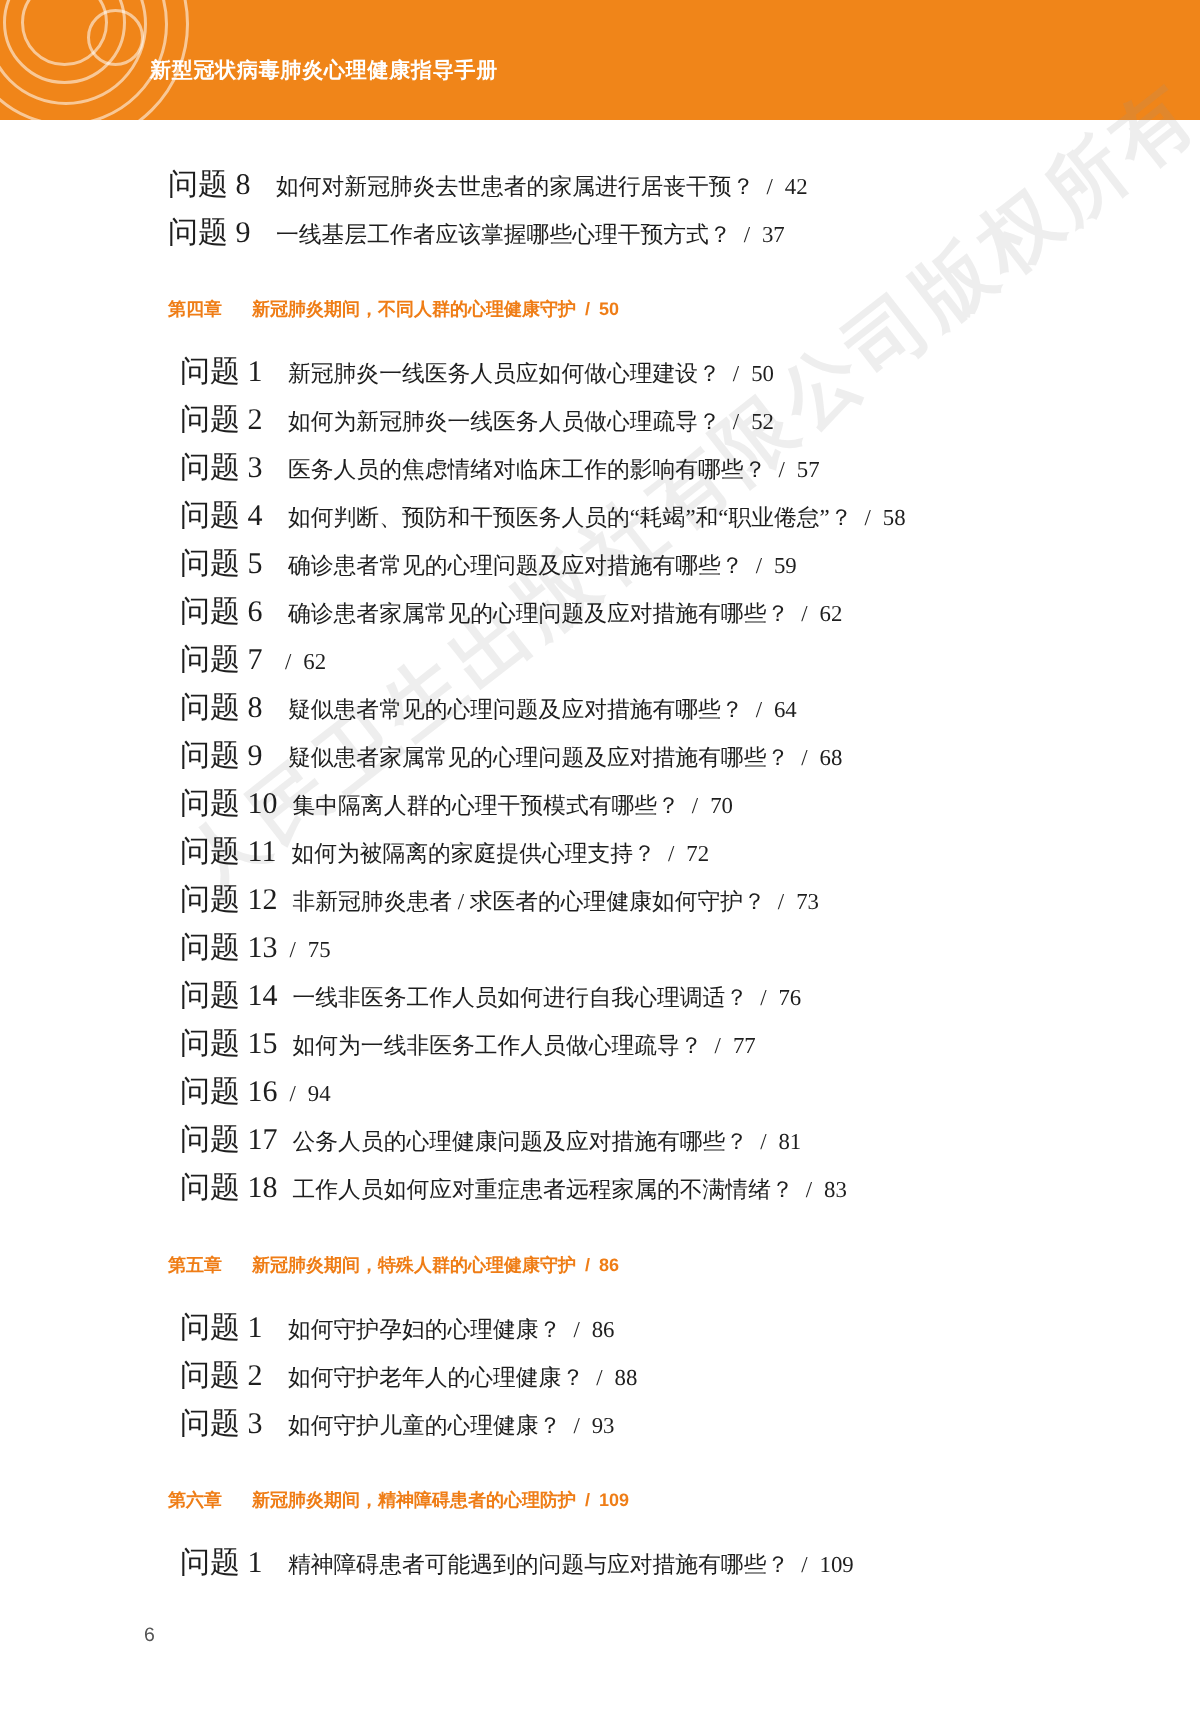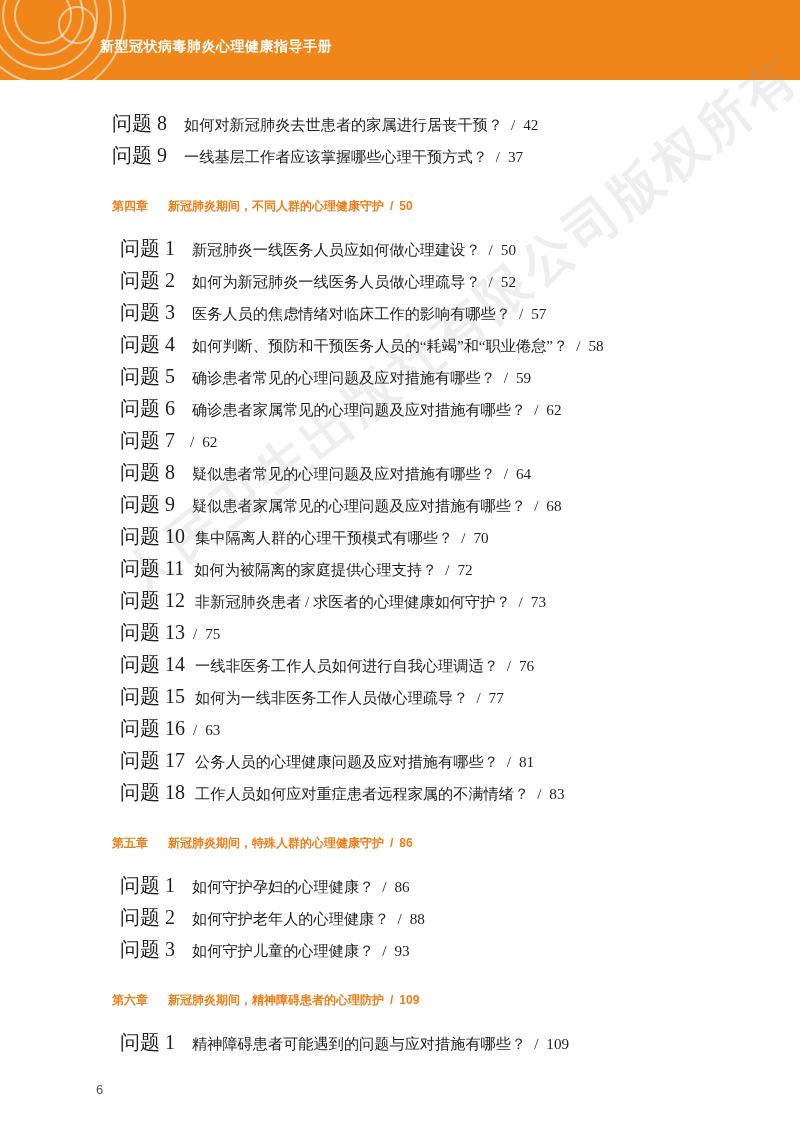--- a/index.html
+++ b/index.html
@@ -279,21 +279,21 @@
       </div>
       <div class="entry">
         <span class="q-label">问题 15</span>
         <span class="q-title">如何为一线非医务工作人员做心理疏导？</span>
         <span class="q-page">/</span>
         <span class="q-page">77</span>
       </div>
       <div class="entry">
         <span class="q-label">问题 16</span>
         <span class="q-page">/</span>
-        <span class="q-page">63</span>
+        <span class="q-page">94</span>
       </div>
       <div class="entry">
         <span class="q-label">问题 17</span>
         <span class="q-title">公务人员的心理健康问题及应对措施有哪些？</span>
         <span class="q-page">/</span>
         <span class="q-page">81</span>
       </div>
       <div class="entry">
         <span class="q-label">问题 18</span>
         <span class="q-title">工作人员如何应对重症患者远程家属的不满情绪？</span>

